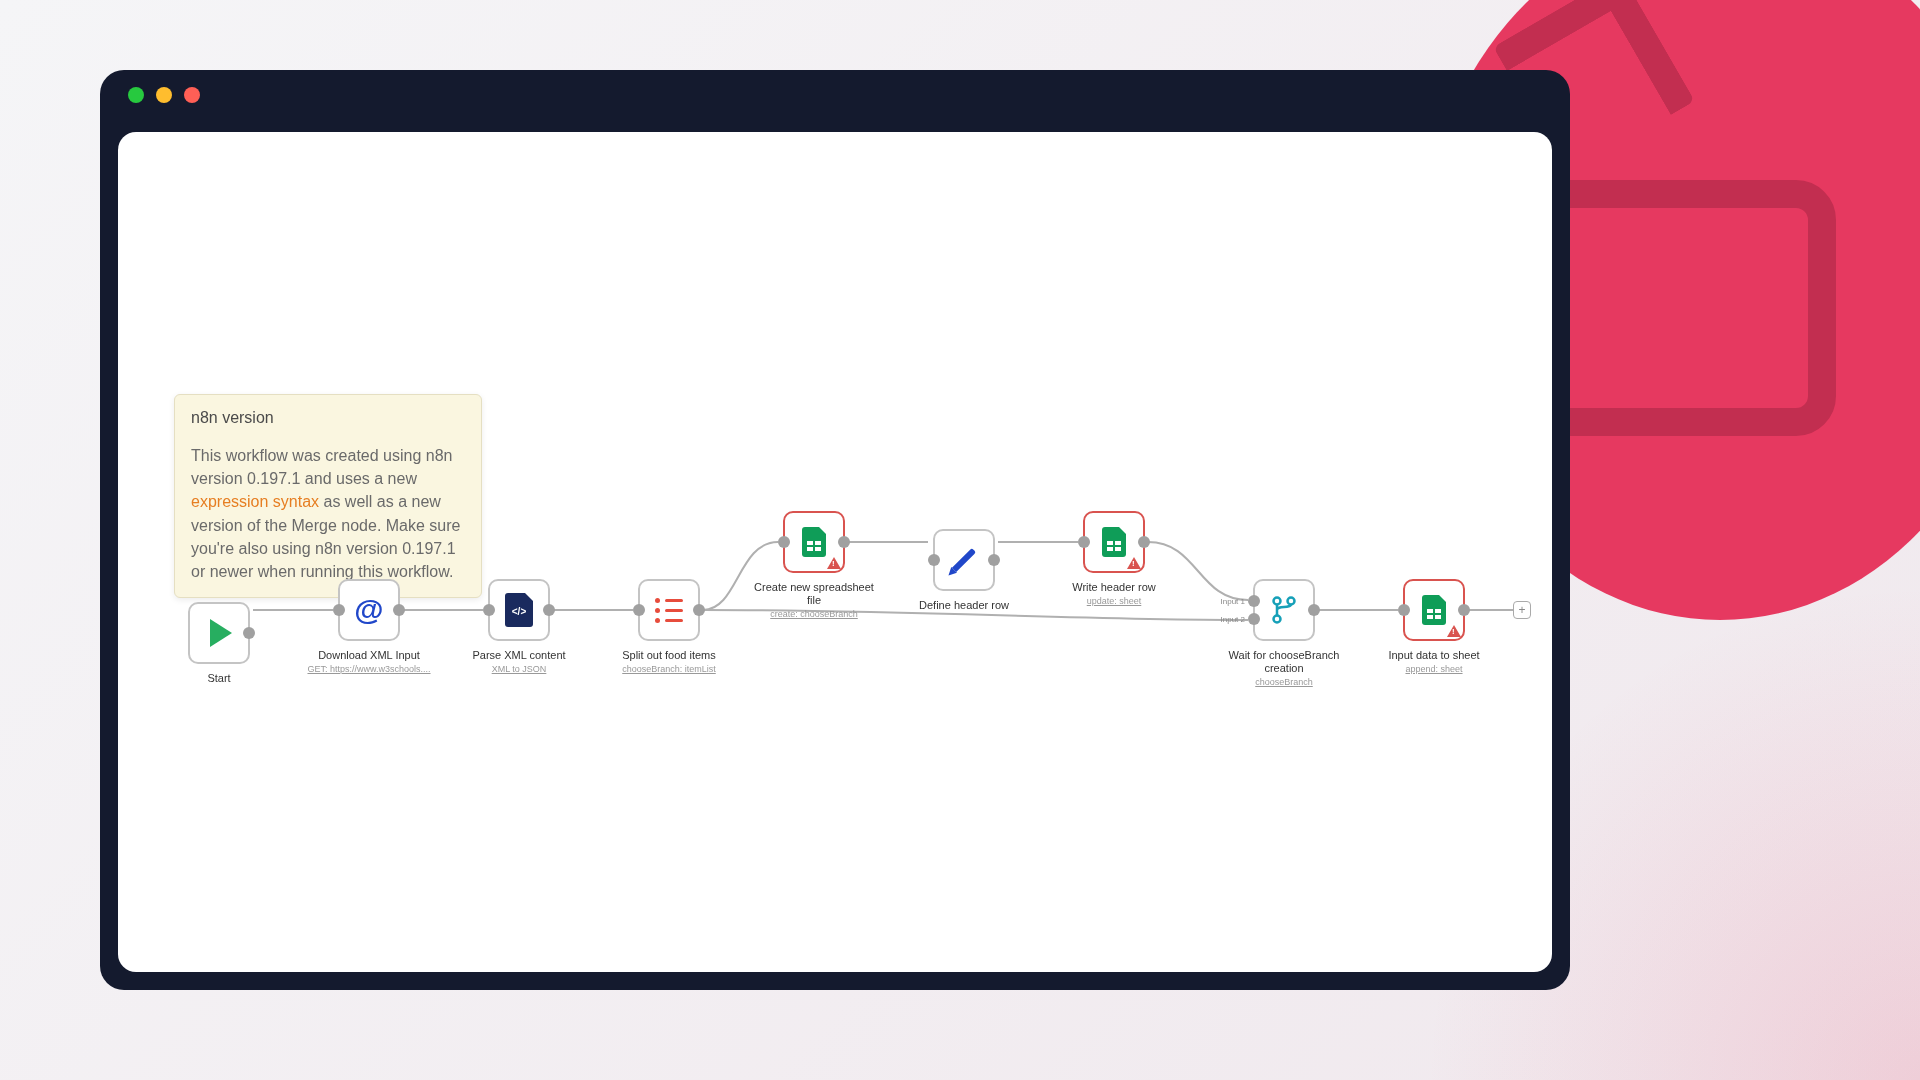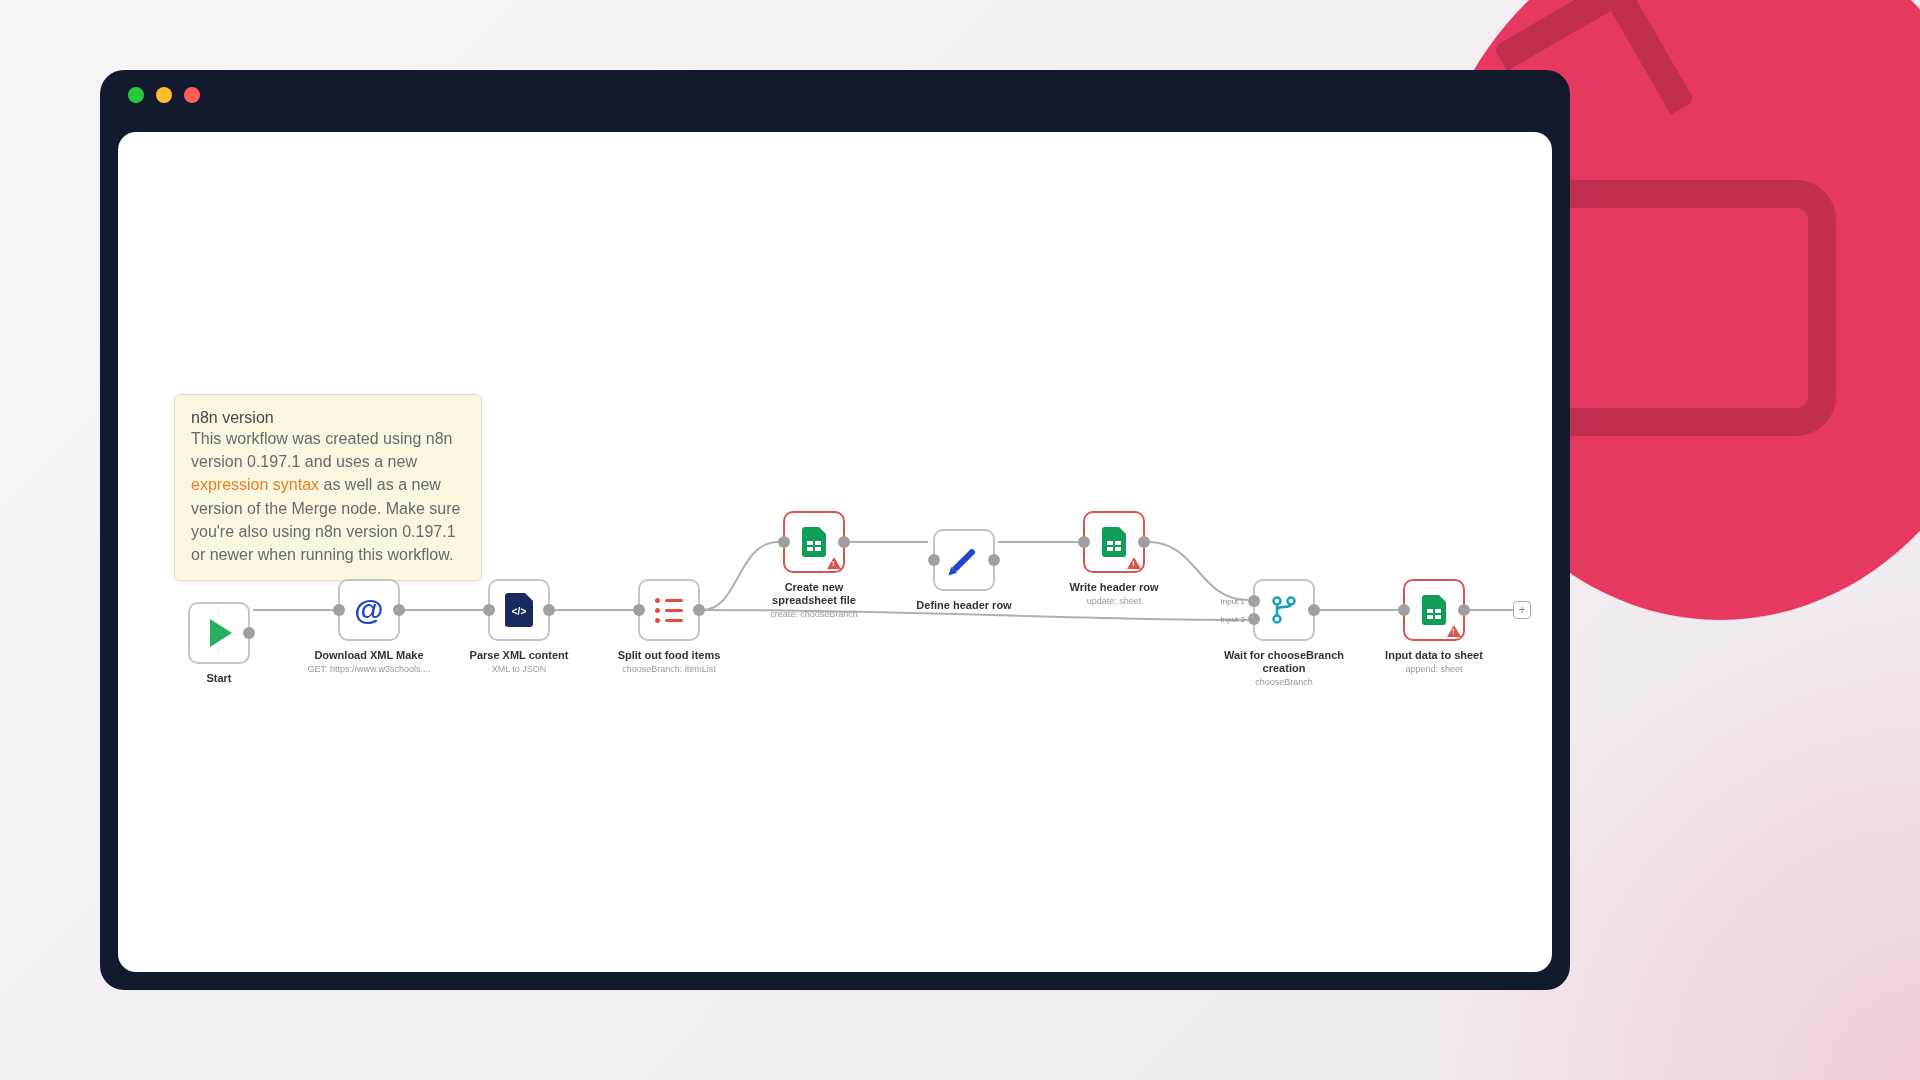--- a/index.html
+++ b/index.html
@@ -109,21 +109,21 @@
   width: 308px;
   background: #faf6e0;
   border: 1px solid #e5dfc2;
   border-radius: 6px;
   padding: 14px 16px;
   box-shadow: 0 2px 6px rgba(0,0,0,0.08);
 }
 .note-title {
   font-size: 16px;
   color: #4a4a4a;
-  margin-bottom: 0;
+  margin-bottom: 17px;
   font-weight: 500;
 }
 .note-body {
   font-size: 16px;
   color: #6a6a6a;
   line-height: 1.45;
 }
 .note-body .link {
   color: #e67e22;
 }
@@ -144,33 +144,34 @@
 .node.error-node {
   border-color: #d9534f;
 }
 .node-label {
   position: absolute;
   top: 68px;
   left: 50%;
   transform: translateX(-50%);
   font-size: 11px;
   color: #333;
-  font-weight: 700;
+  font-weight: 400;
   white-space: nowrap;
   text-align: center;
 }
 .node-sublabel {
   position: absolute;
   top: 83px;
   left: 50%;
   transform: translateX(-50%);
   font-size: 9px;
   color: #999;
   white-space: nowrap;
   text-align: right;
+  text-decoration: underline;
 }
 .node-label.multiline {
   white-space: normal;
   width: 120px;
   line-height: 1.2;
 }
 .node-sublabel.lower {
   top: 96px;
 }
 
@@ -403,21 +404,21 @@
       <div class="node" style="top:470px;left:70px">
         <div class="icon-play"></div>
         <div class="port port-out"></div>
         <div class="node-label">Start</div>
       </div>
 
       <div class="node" style="top:447px;left:220px">
         <div class="icon-at">@</div>
         <div class="port port-in"></div>
         <div class="port port-out"></div>
-        <div class="node-label">Download XML Make</div>
+        <div class="node-label">Download XML Input</div>
         <div class="node-sublabel">GET: https://www.w3schools....</div>
       </div>
 
       <div class="node" style="top:447px;left:370px">
         <div class="icon-code"></div>
         <div class="port port-in"></div>
         <div class="port port-out"></div>
         <div class="node-label">Parse XML content</div>
         <div class="node-sublabel">XML to JSON</div>
       </div>

